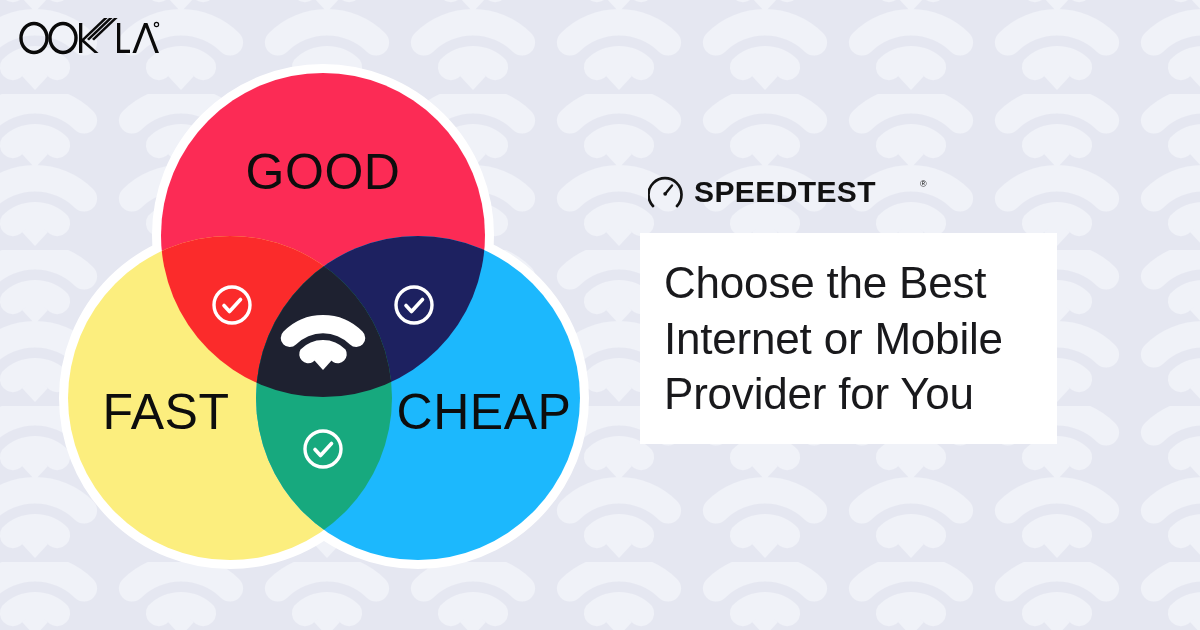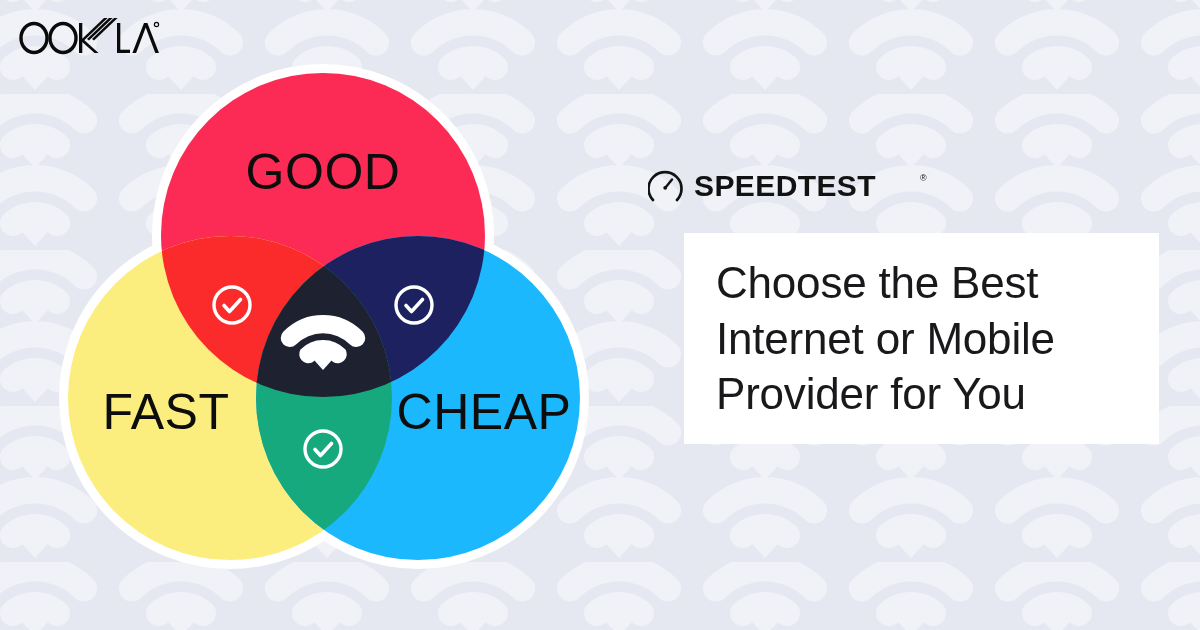--- a/index.html
+++ b/index.html
@@ -13,27 +13,27 @@
   #venn{position:absolute;left:0;top:45px;width:620px;height:560px;}
   .venn-label{
     font-family:"Liberation Sans", sans-serif;
     font-weight:400;fill:#0d0d0d;
     font-size:50px;letter-spacing:0.5px;
     text-anchor:middle;dominant-baseline:middle;
   }
   
   #ookla-logo{position:absolute;left:18px;top:17px;width:142px;height:40px;}
   
-  #right-col{position:absolute;left:640px;top:169px;width:480px;}
+  #right-col{position:absolute;left:640px;top:175px;width:480px;}
   #speedtest-logo{height:34px;display:block;margin-left:8px;}
   #headline-card{
-    position:absolute;left:640px;top:233px;width:475px;height:211px;
+    position:absolute;left:640px;top:233px;width:417px;height:211px;
     background:#ffffff;
     display:flex;flex-direction:column;justify-content:center;
-    box-sizing:border-box;padding:0 0 0 32px;margin-left:44px;
+    box-sizing:border-box;padding:0 0 0 24px;
   }
   #headline{
     font-family:"Liberation Sans", sans-serif;
     font-weight:400;color:#19191c;
     font-size:44px;line-height:1.265;
     letter-spacing:-0.2px;
     white-space:pre-line;
   }
 </style>
 </head>

